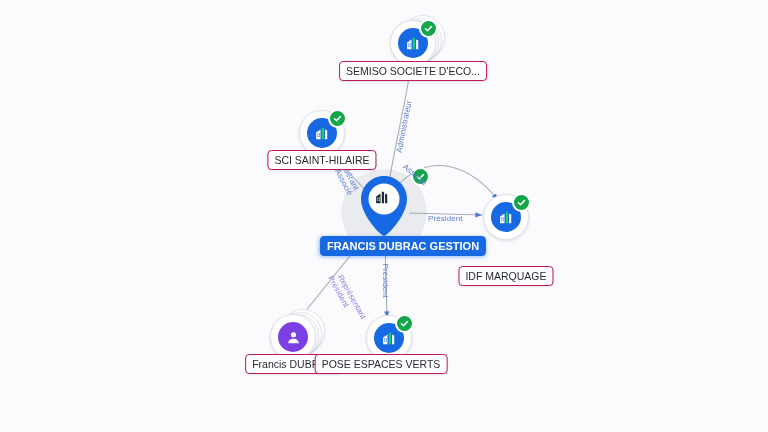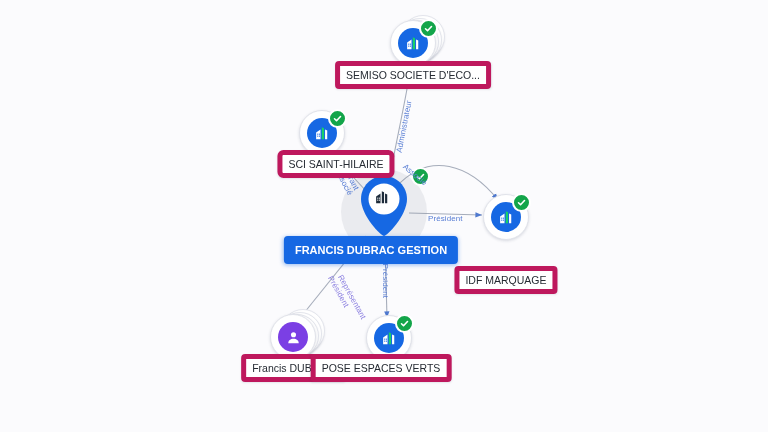--- a/index.html
+++ b/index.html
@@ -57,21 +57,21 @@
   }
   .pin{position:absolute;top:6px;left:17px;width:52px;height:64px;}
 
   
   .label{
     position:absolute;transform:translate(-50%,0);
     white-space:nowrap;
     font-size:10.5px;line-height:14px;
     color:#262b33;
     background:#ffffff;
-    border:5px solid #be185d;
+    border:1px solid #be185d;
     border-radius:4px;
     padding:2px 6px;
     box-shadow:0 1px 2px rgba(40,50,80,.10);
     z-index:8;
   }
   .label.selected{
     background:#1668e3;
     border-color:#1668e3;
     color:#ffffff;
     font-weight:bold;
@@ -249,18 +249,18 @@
           <svg viewBox="0 0 12 12">
             <path d="M2 6.3 L4.7 9 L10 3.3" fill="none" stroke="#fff" stroke-width="2.1" stroke-linecap="round" stroke-linejoin="round"></path>
           </svg>
         </span>
       </span>
     </div>
   </div>
 
 <div id="node-label-layer">
     <div class="label" style="left: 413px; top: 61px;">SEMISO SOCIETE D'ECO...</div>
-    <div class="label" style="left: 336px; top: 150px; border-radius: 6px;">SCI SAINT-HILAIRE</div>
-    <div class="label selected" style="left: 371px; top: 236px; text-align: right;">FRANCIS DUBRAC GESTION</div>
+    <div class="label" style="left: 322px; top: 150px;">SCI SAINT-HILAIRE</div>
+    <div class="label selected" style="left: 403px; top: 236px; text-align: right;">FRANCIS DUBRAC GESTION</div>
     <div class="label" style="left: 506px; top: 234px; margin-top: 32px;">IDF MARQUAGE</div>
     <div class="label" style="left: 293px; top: 354px;">Francis DUBRAC</div>
     <div class="label" style="left: 381px; top: 354px;">POSE ESPACES VERTS</div>
   </div>
 
 </body></html>

